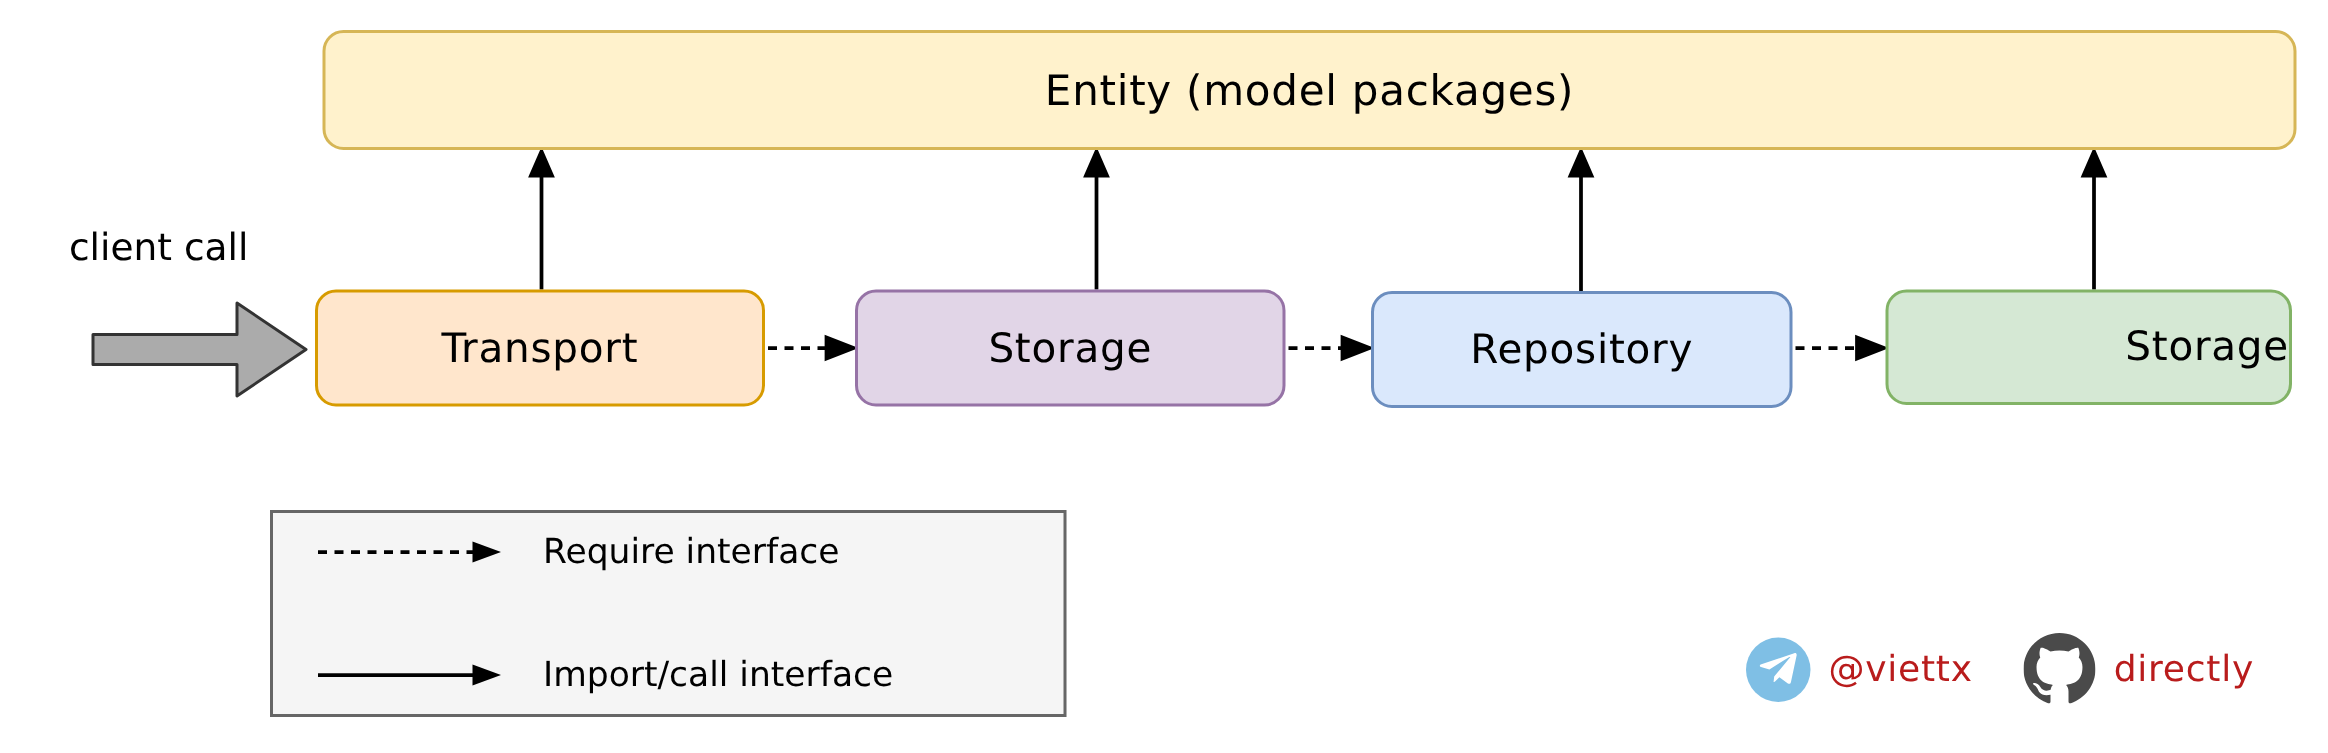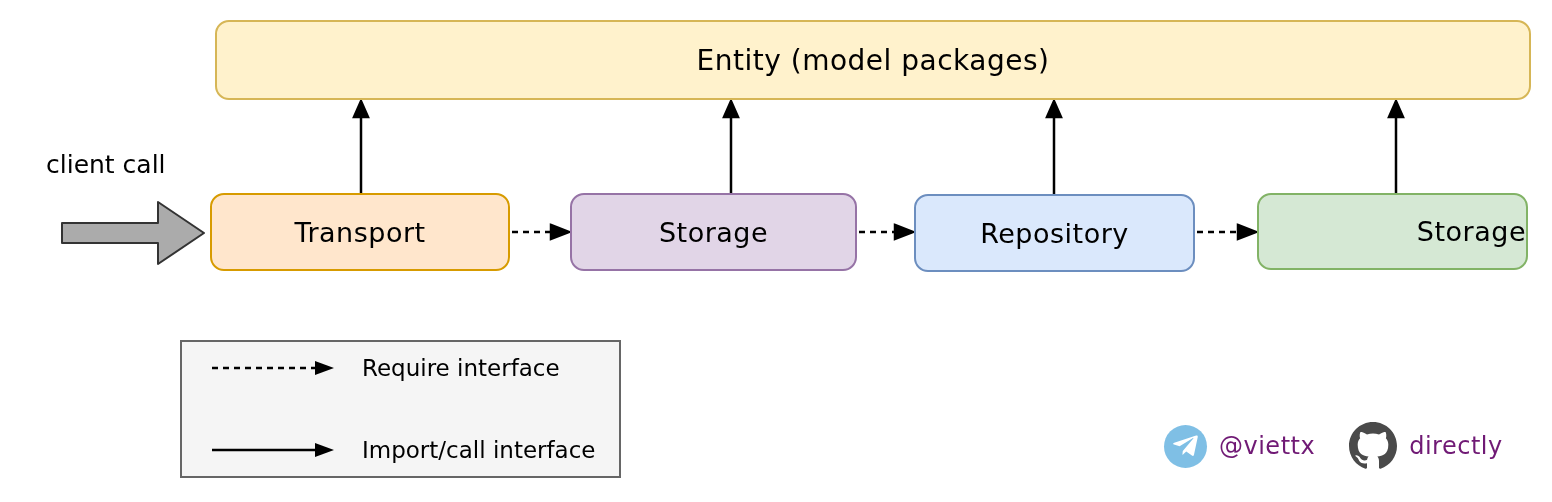--- a/index.html
+++ b/index.html
@@ -43,21 +43,21 @@
   .node-storage    { left: 1257px; top: 193px; width: 271px; height: 77px; background: #D5E8D4; border-color: #82B366; justify-content: flex-end; }
   .client-call-label {
     position: absolute;
     left: 46px; top: 150px;
     font-size: 25px;
     font-weight: 400;
   }
   .legend {
     position: absolute;
     left: 180px; top: 340px;
-    width: 441px; height: 138px;
+    width: 531px; height: 138px;
     background: #F5F5F5;
     border: 2px solid #666666;
     display: flex;
     flex-direction: column;
     justify-content: space-evenly;
     padding-left: 28px;
     gap: 44px;
   }
   .legend-row {
     display: flex;
@@ -70,21 +70,21 @@
   }
   .footer {
     position: absolute;
     left: 1164px; top: 422px;
     display: flex;
     align-items: center;
     gap: 12px;
   }
   .handle-text {
     font-size: 24px;
-    color: #701a75;
+    color: #b91c1c;
     letter-spacing: 0.5px;
   }
   .tg-badge {
     width: 43px; height: 43px;
     border-radius: 50%;
     background: #7FBFE5;
     display: flex;
     align-items: center;
     justify-content: center;
   }

